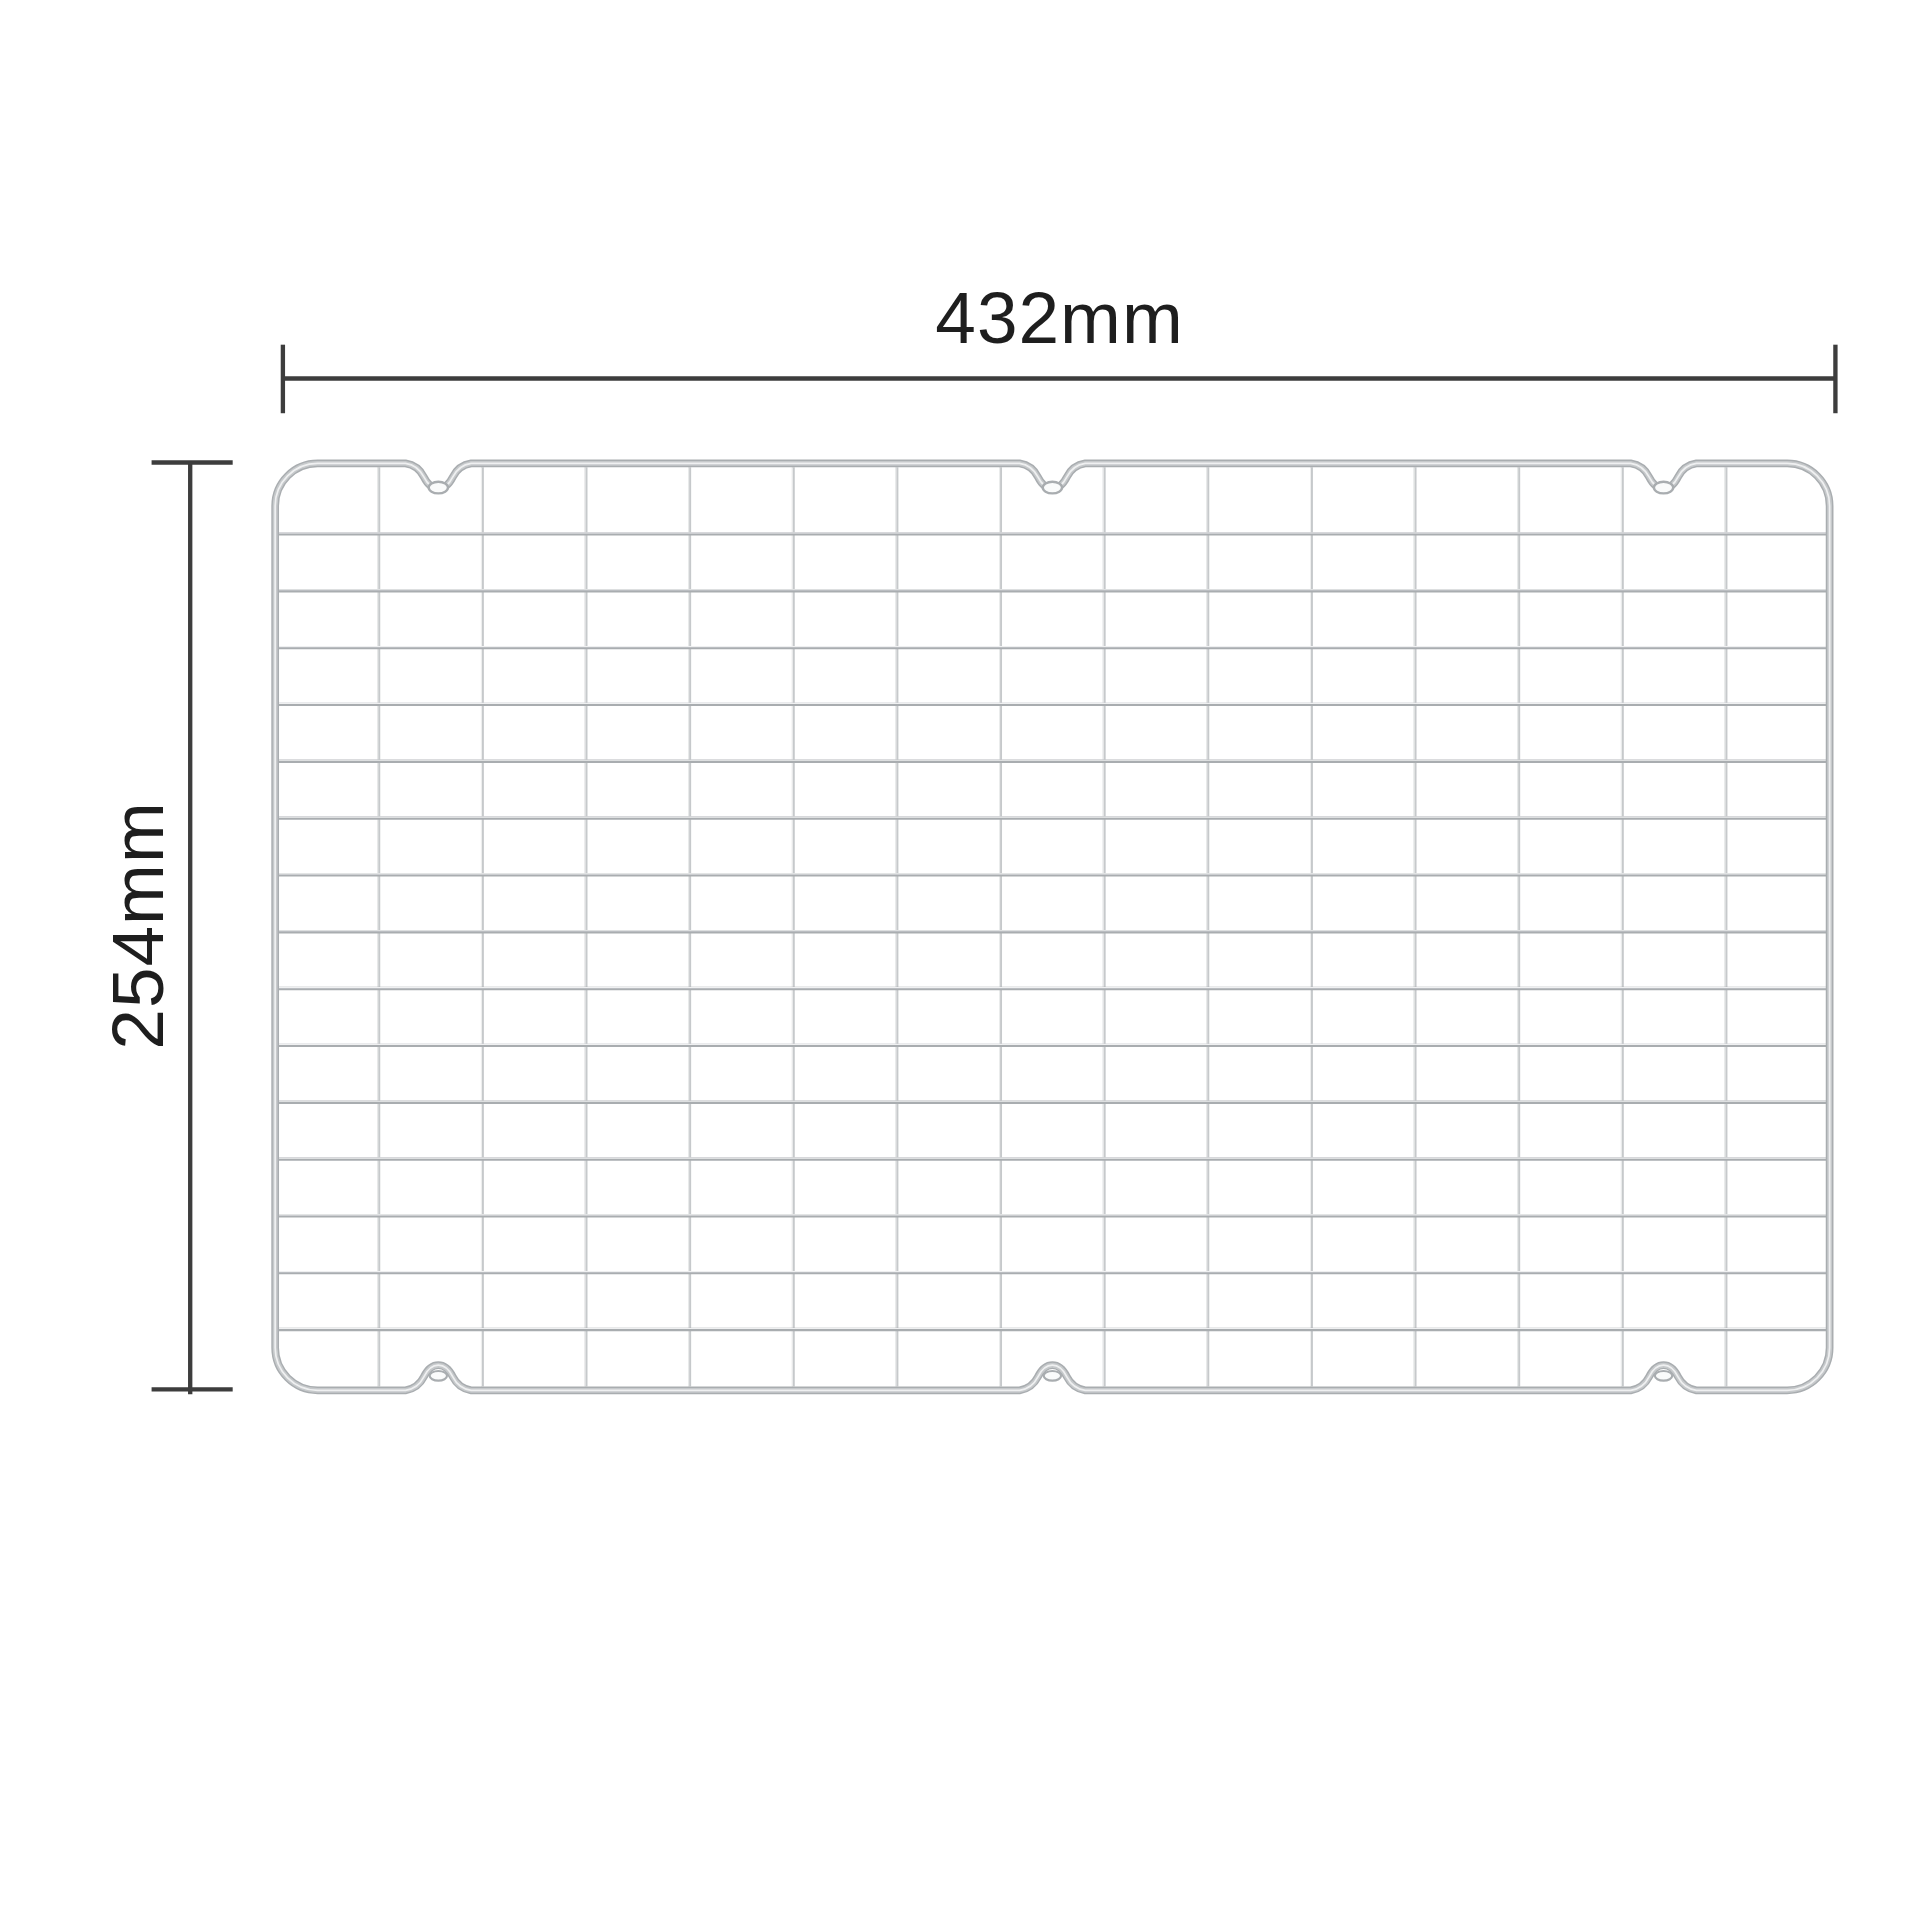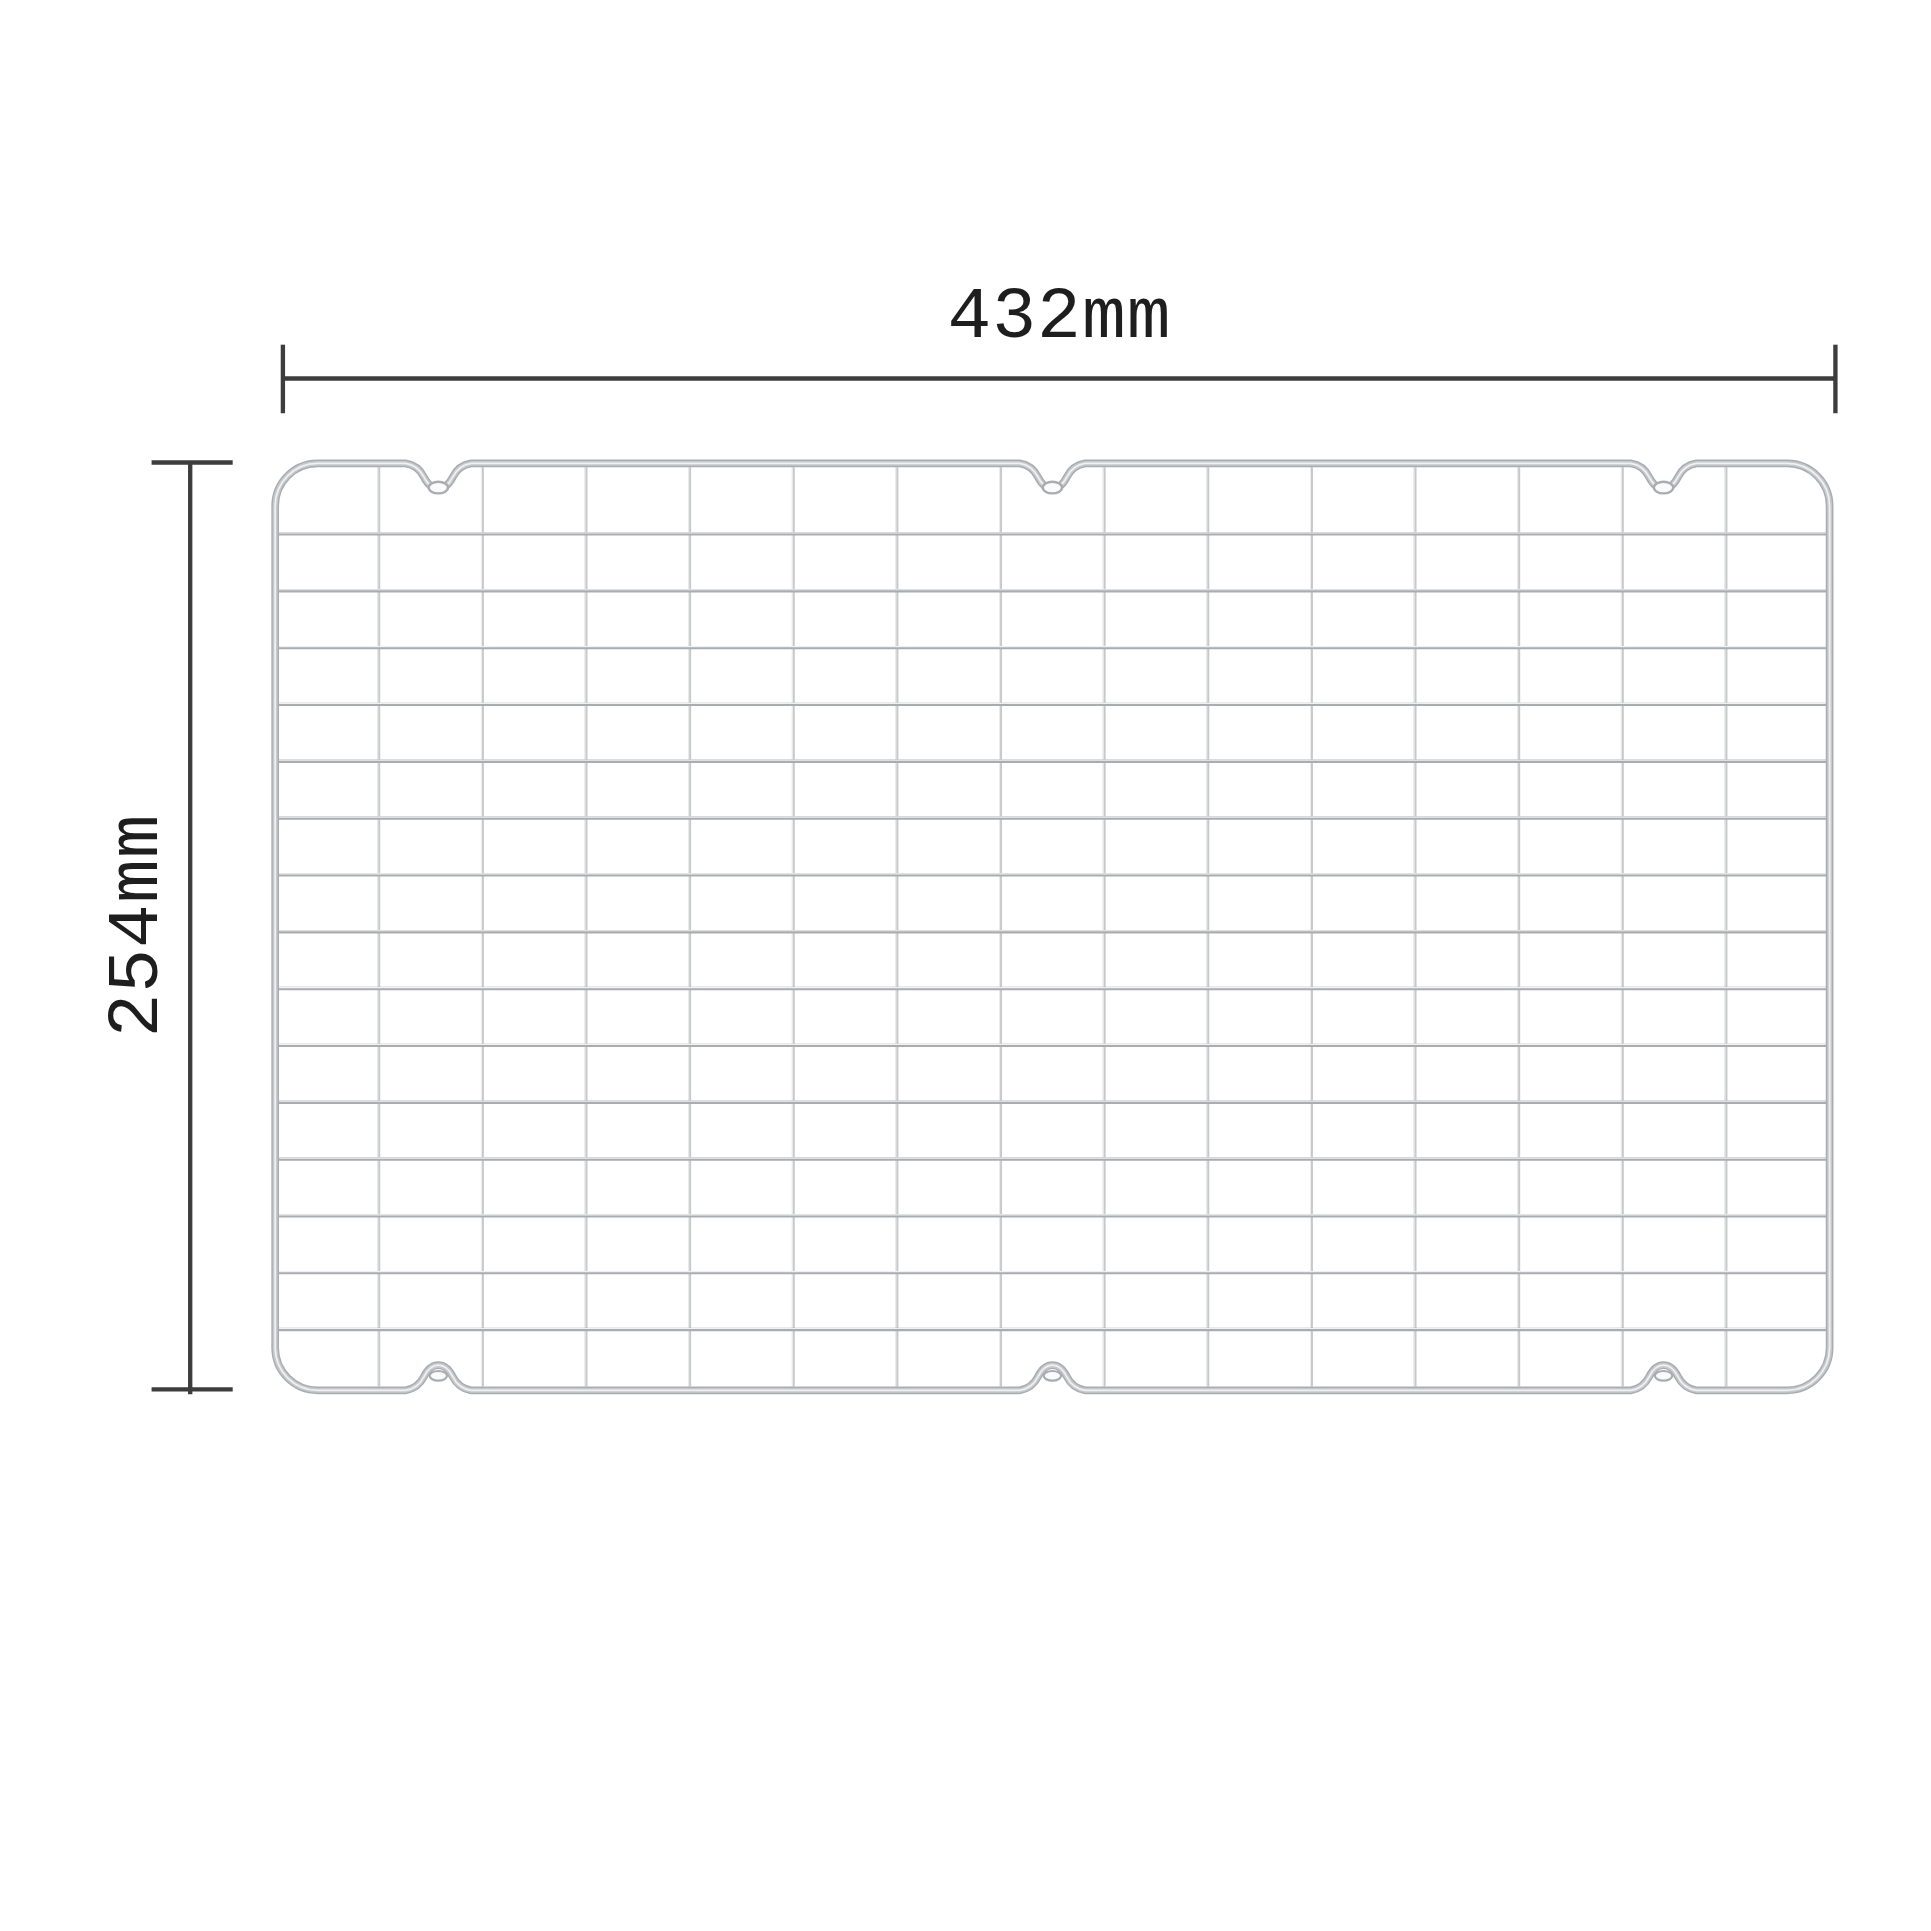--- a/index.html
+++ b/index.html
@@ -6,21 +6,21 @@
     --dim-color:#3d3d3d;
     --text-color:#1e1e1e;
     --bg:#ffffff;
   }
   html,body{margin:0;padding:0;background:var(--bg);}
   #canvas{
     position:relative;
     width:1931px;height:1931px;
     background:var(--bg);
     overflow:hidden;
-    font-family:Liberation Mono, monospace;
+    font-family:Liberation Sans, sans-serif;
   }
   #diagram-svg{position:absolute;left:0;top:0;width:1931px;height:1931px;display:block;}
   .dim{stroke:var(--dim-color);stroke-width:4.5;fill:none;stroke-linecap:butt;}
   .dim-label{
     position:absolute;
     color:var(--text-color);
     font-size:73px;
     line-height:73px;
     letter-spacing:1px;
     text-align:center;

